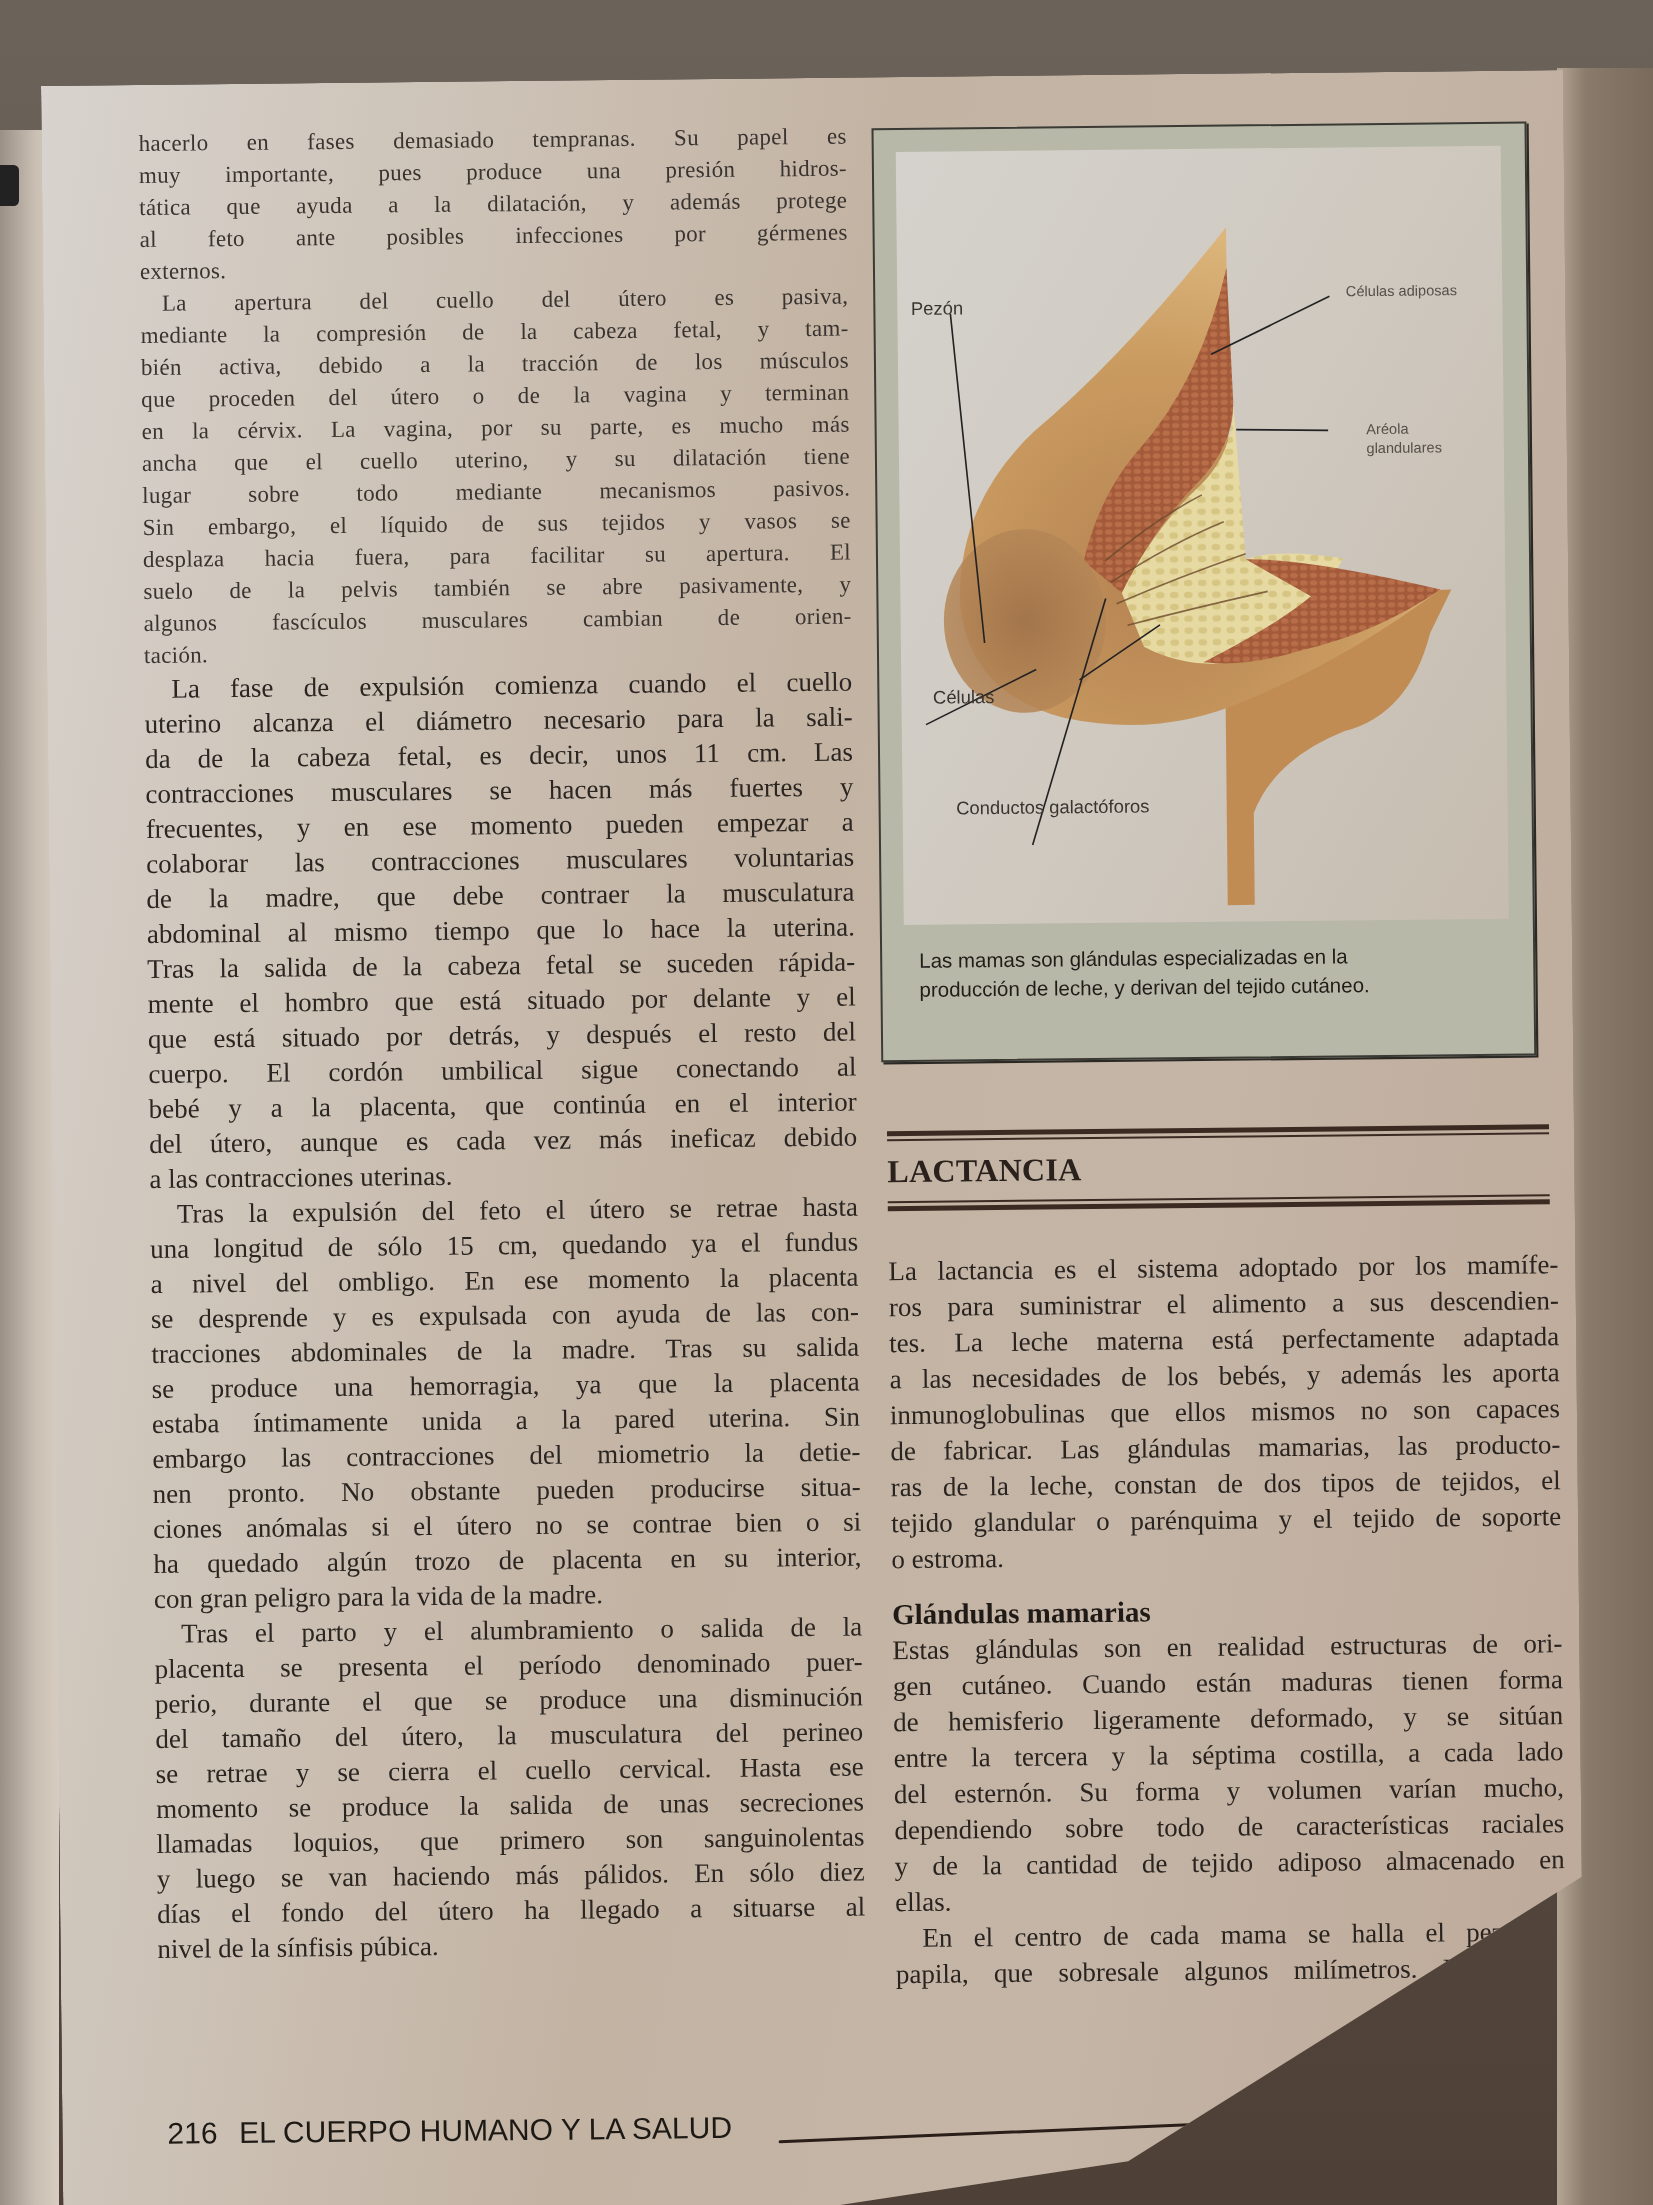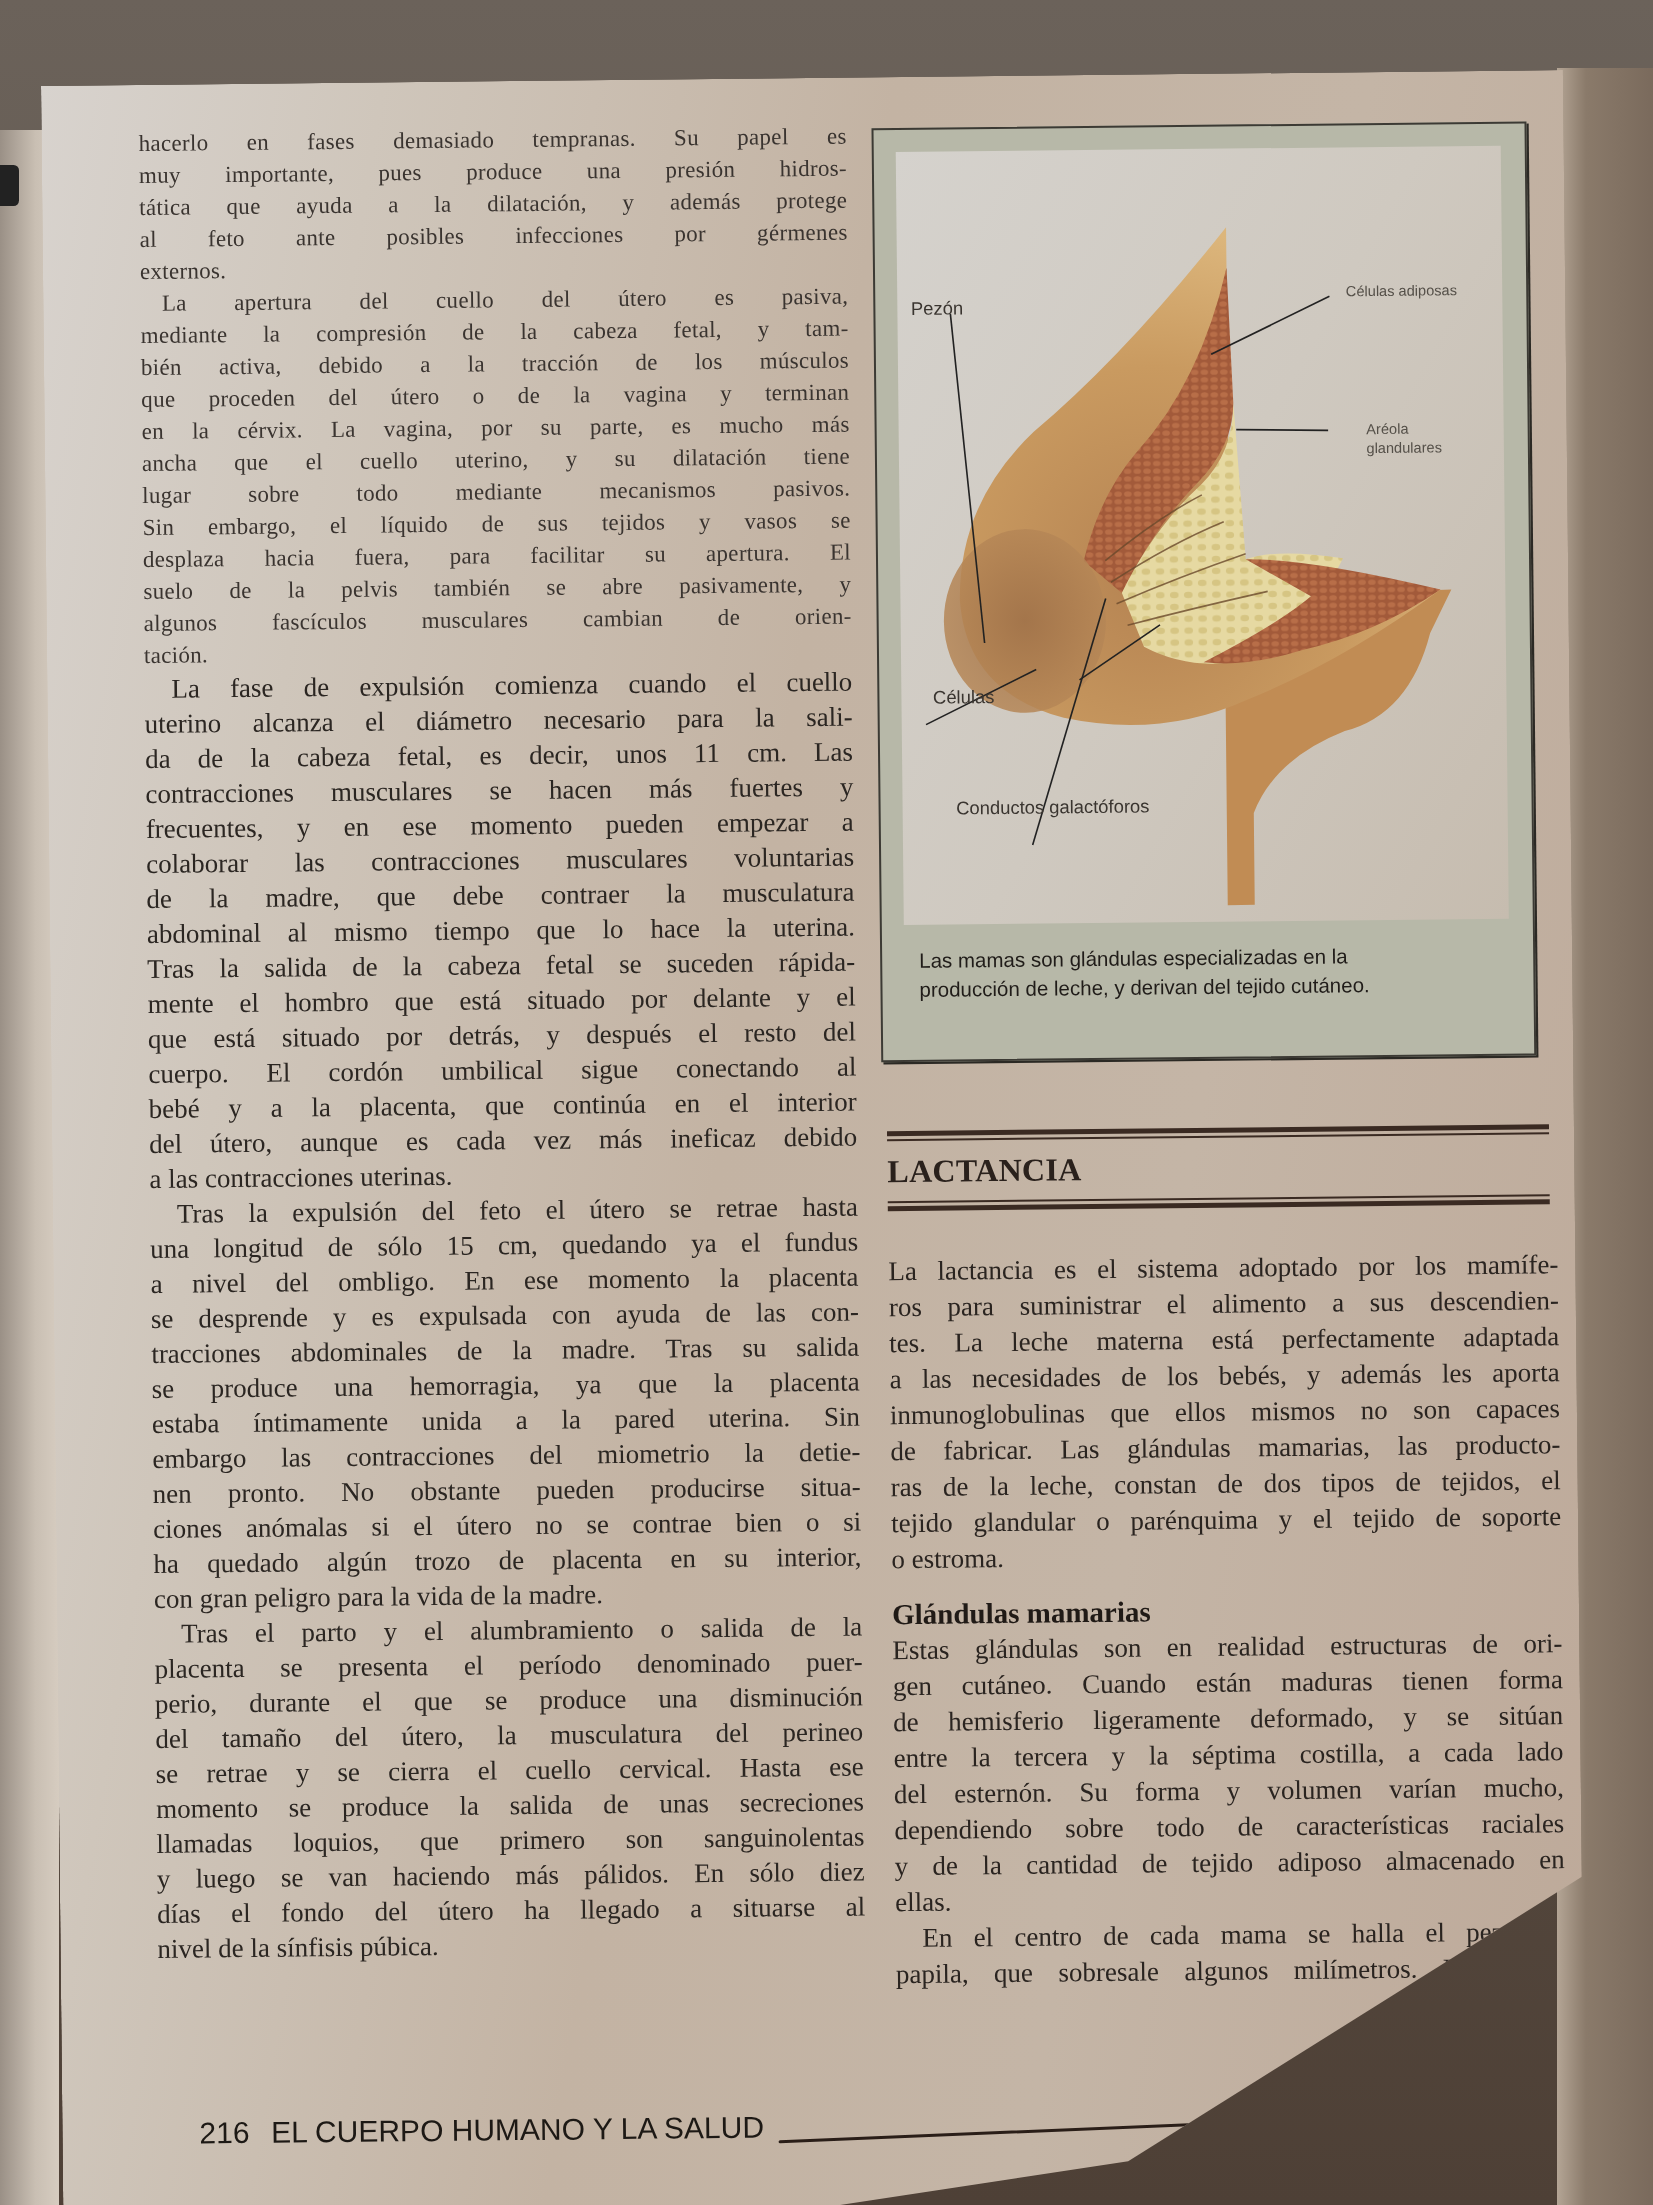--- a/index.html
+++ b/index.html
@@ -65,21 +65,21 @@
   }
   .col-right {
     position:absolute; left:835px; width:670px;
     font-size:27px; line-height:36px; color:#2a2420;
   }
   .subhead { font-weight:bold; font-size:29px; color:#201a16; }
   .footer {
     position:absolute; left:105px; top:2032px;
     font-family:"Liberation Sans", sans-serif; font-size:30px; color:#1d1915; white-space:nowrap;
   }
-  .footer .num { margin-right:21.6px;margin-left:32px; }
+  .footer .num { margin-right:21.6px; }
   .footer-rule {
     position:absolute; left:716px; top:2062px; width:795px; height:3.2px;
     background:#2a1e18; transform:rotate(-1.8deg); transform-origin:0 0; border-radius:1.6px;
   }
 </style>
 </head>
 <body>
 
 <div class="page-stack">
   <div class="tab-dark"></div>

